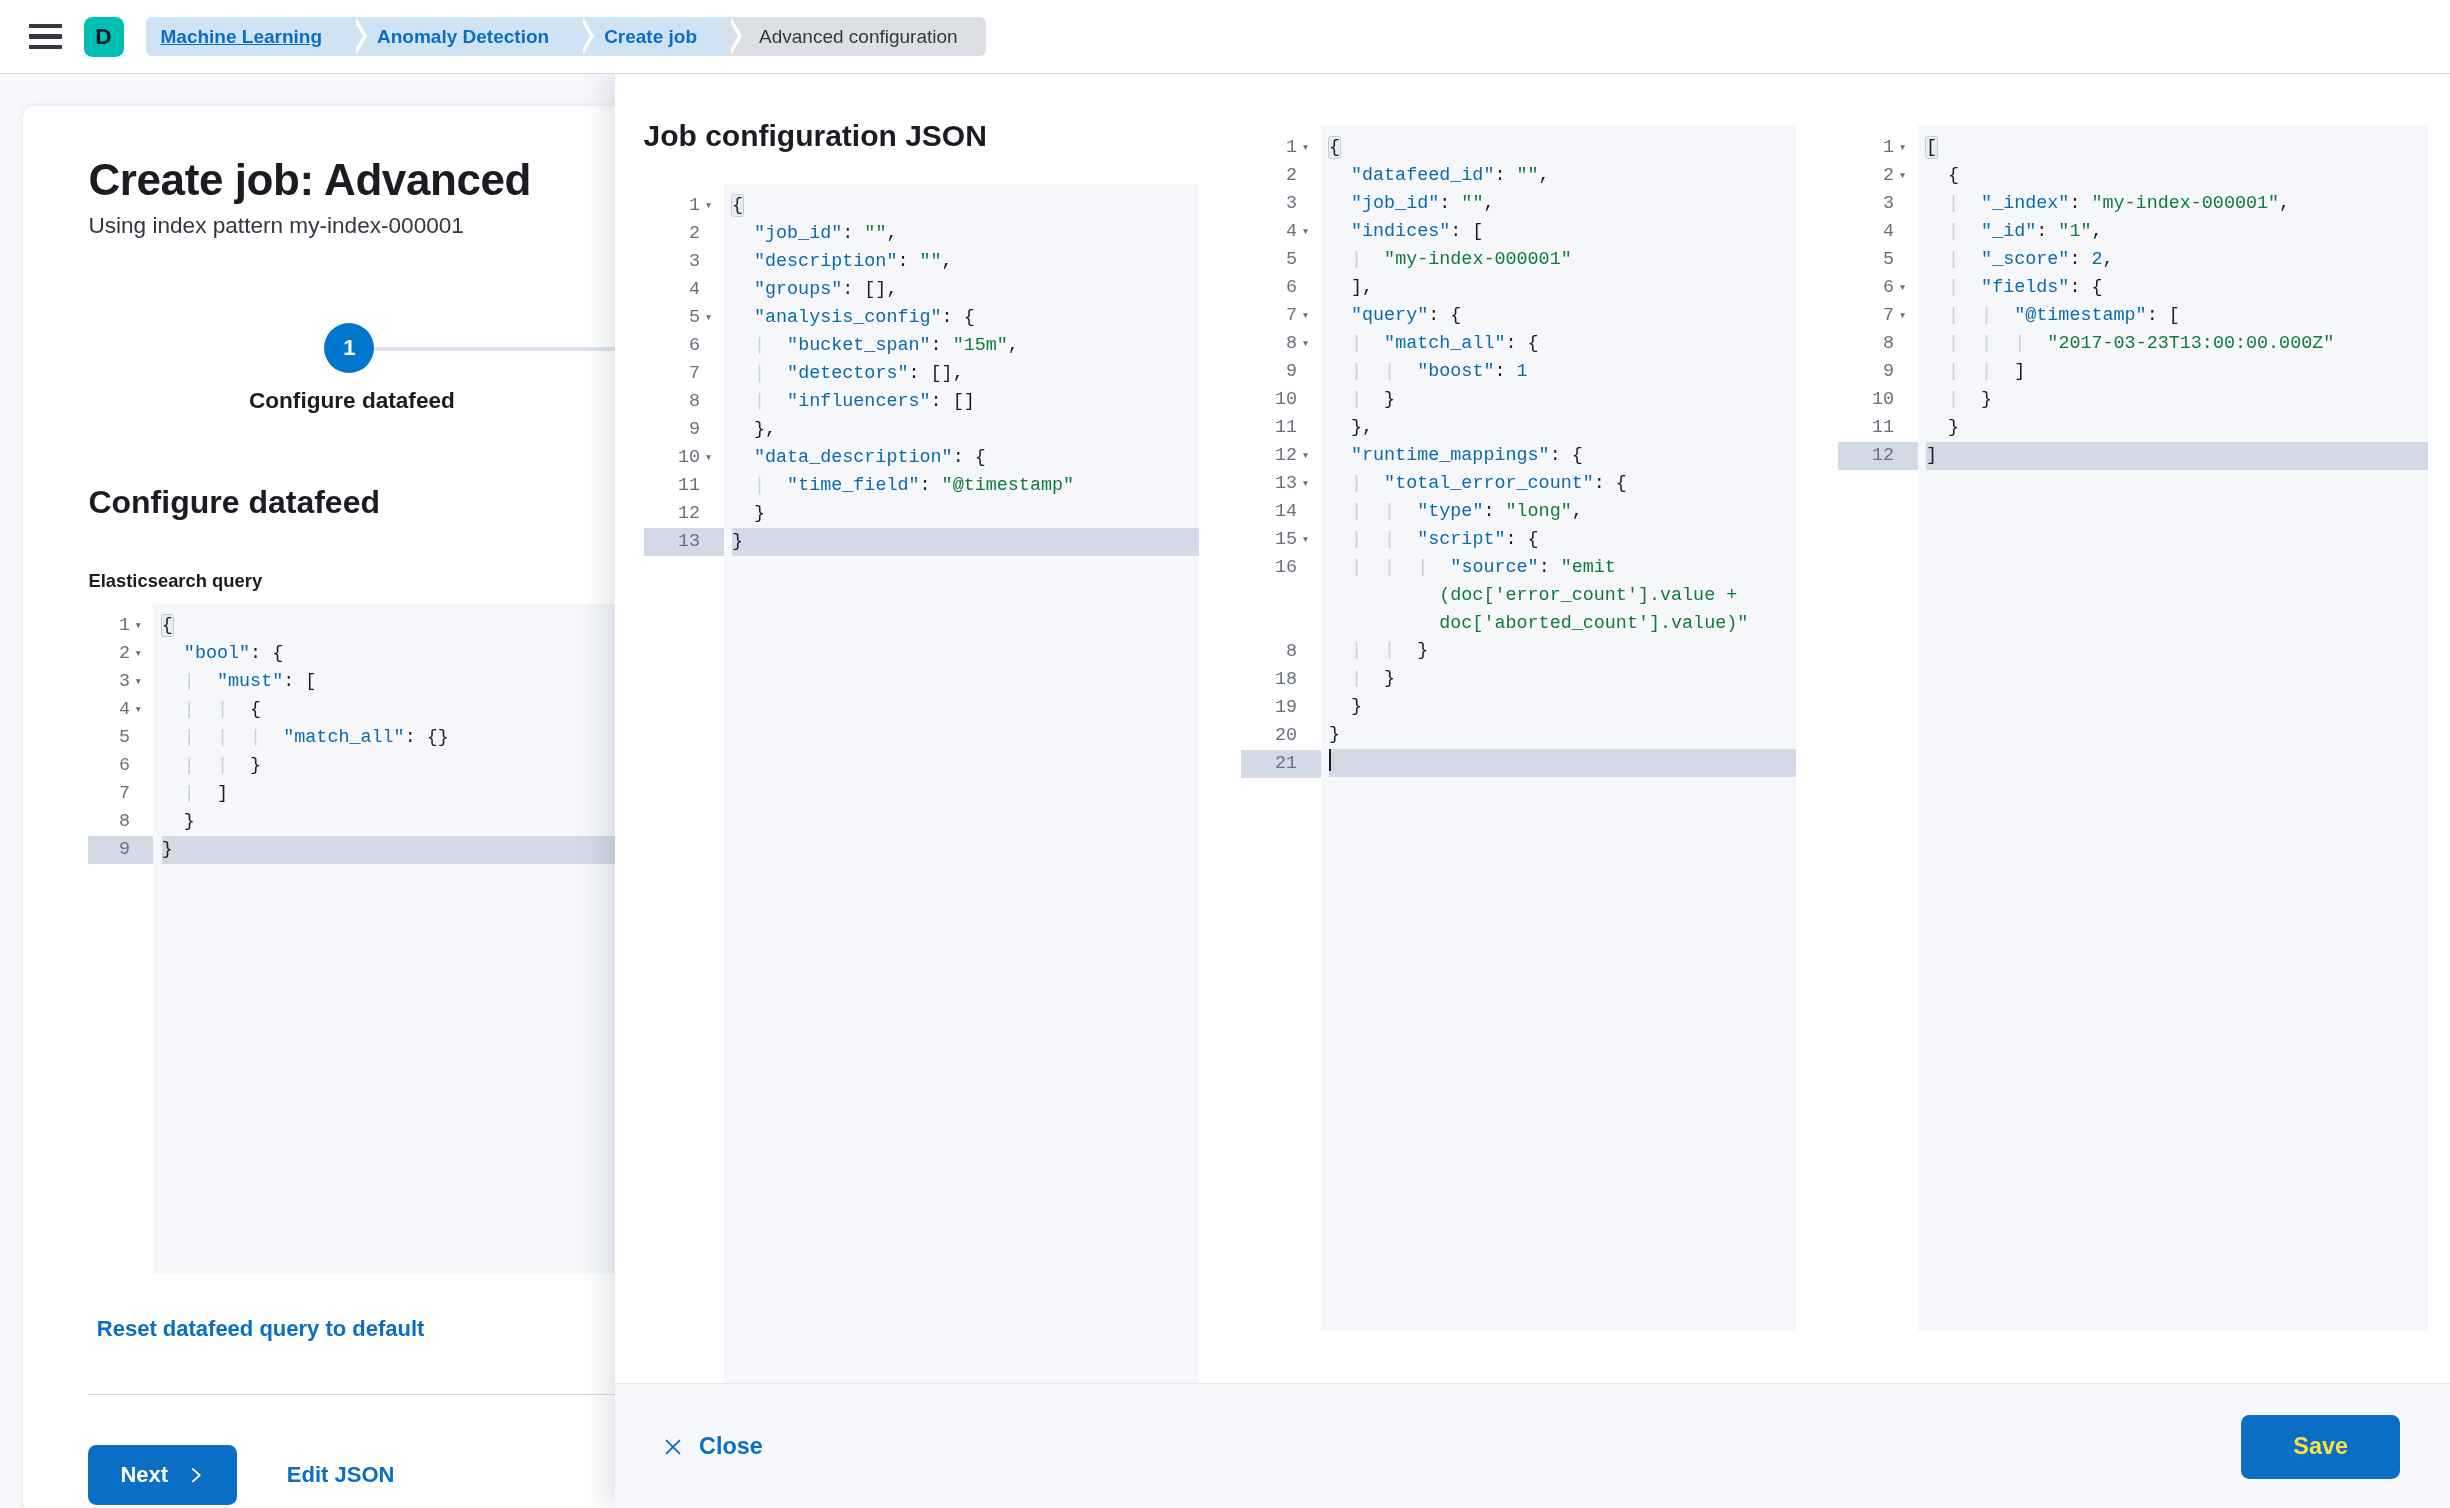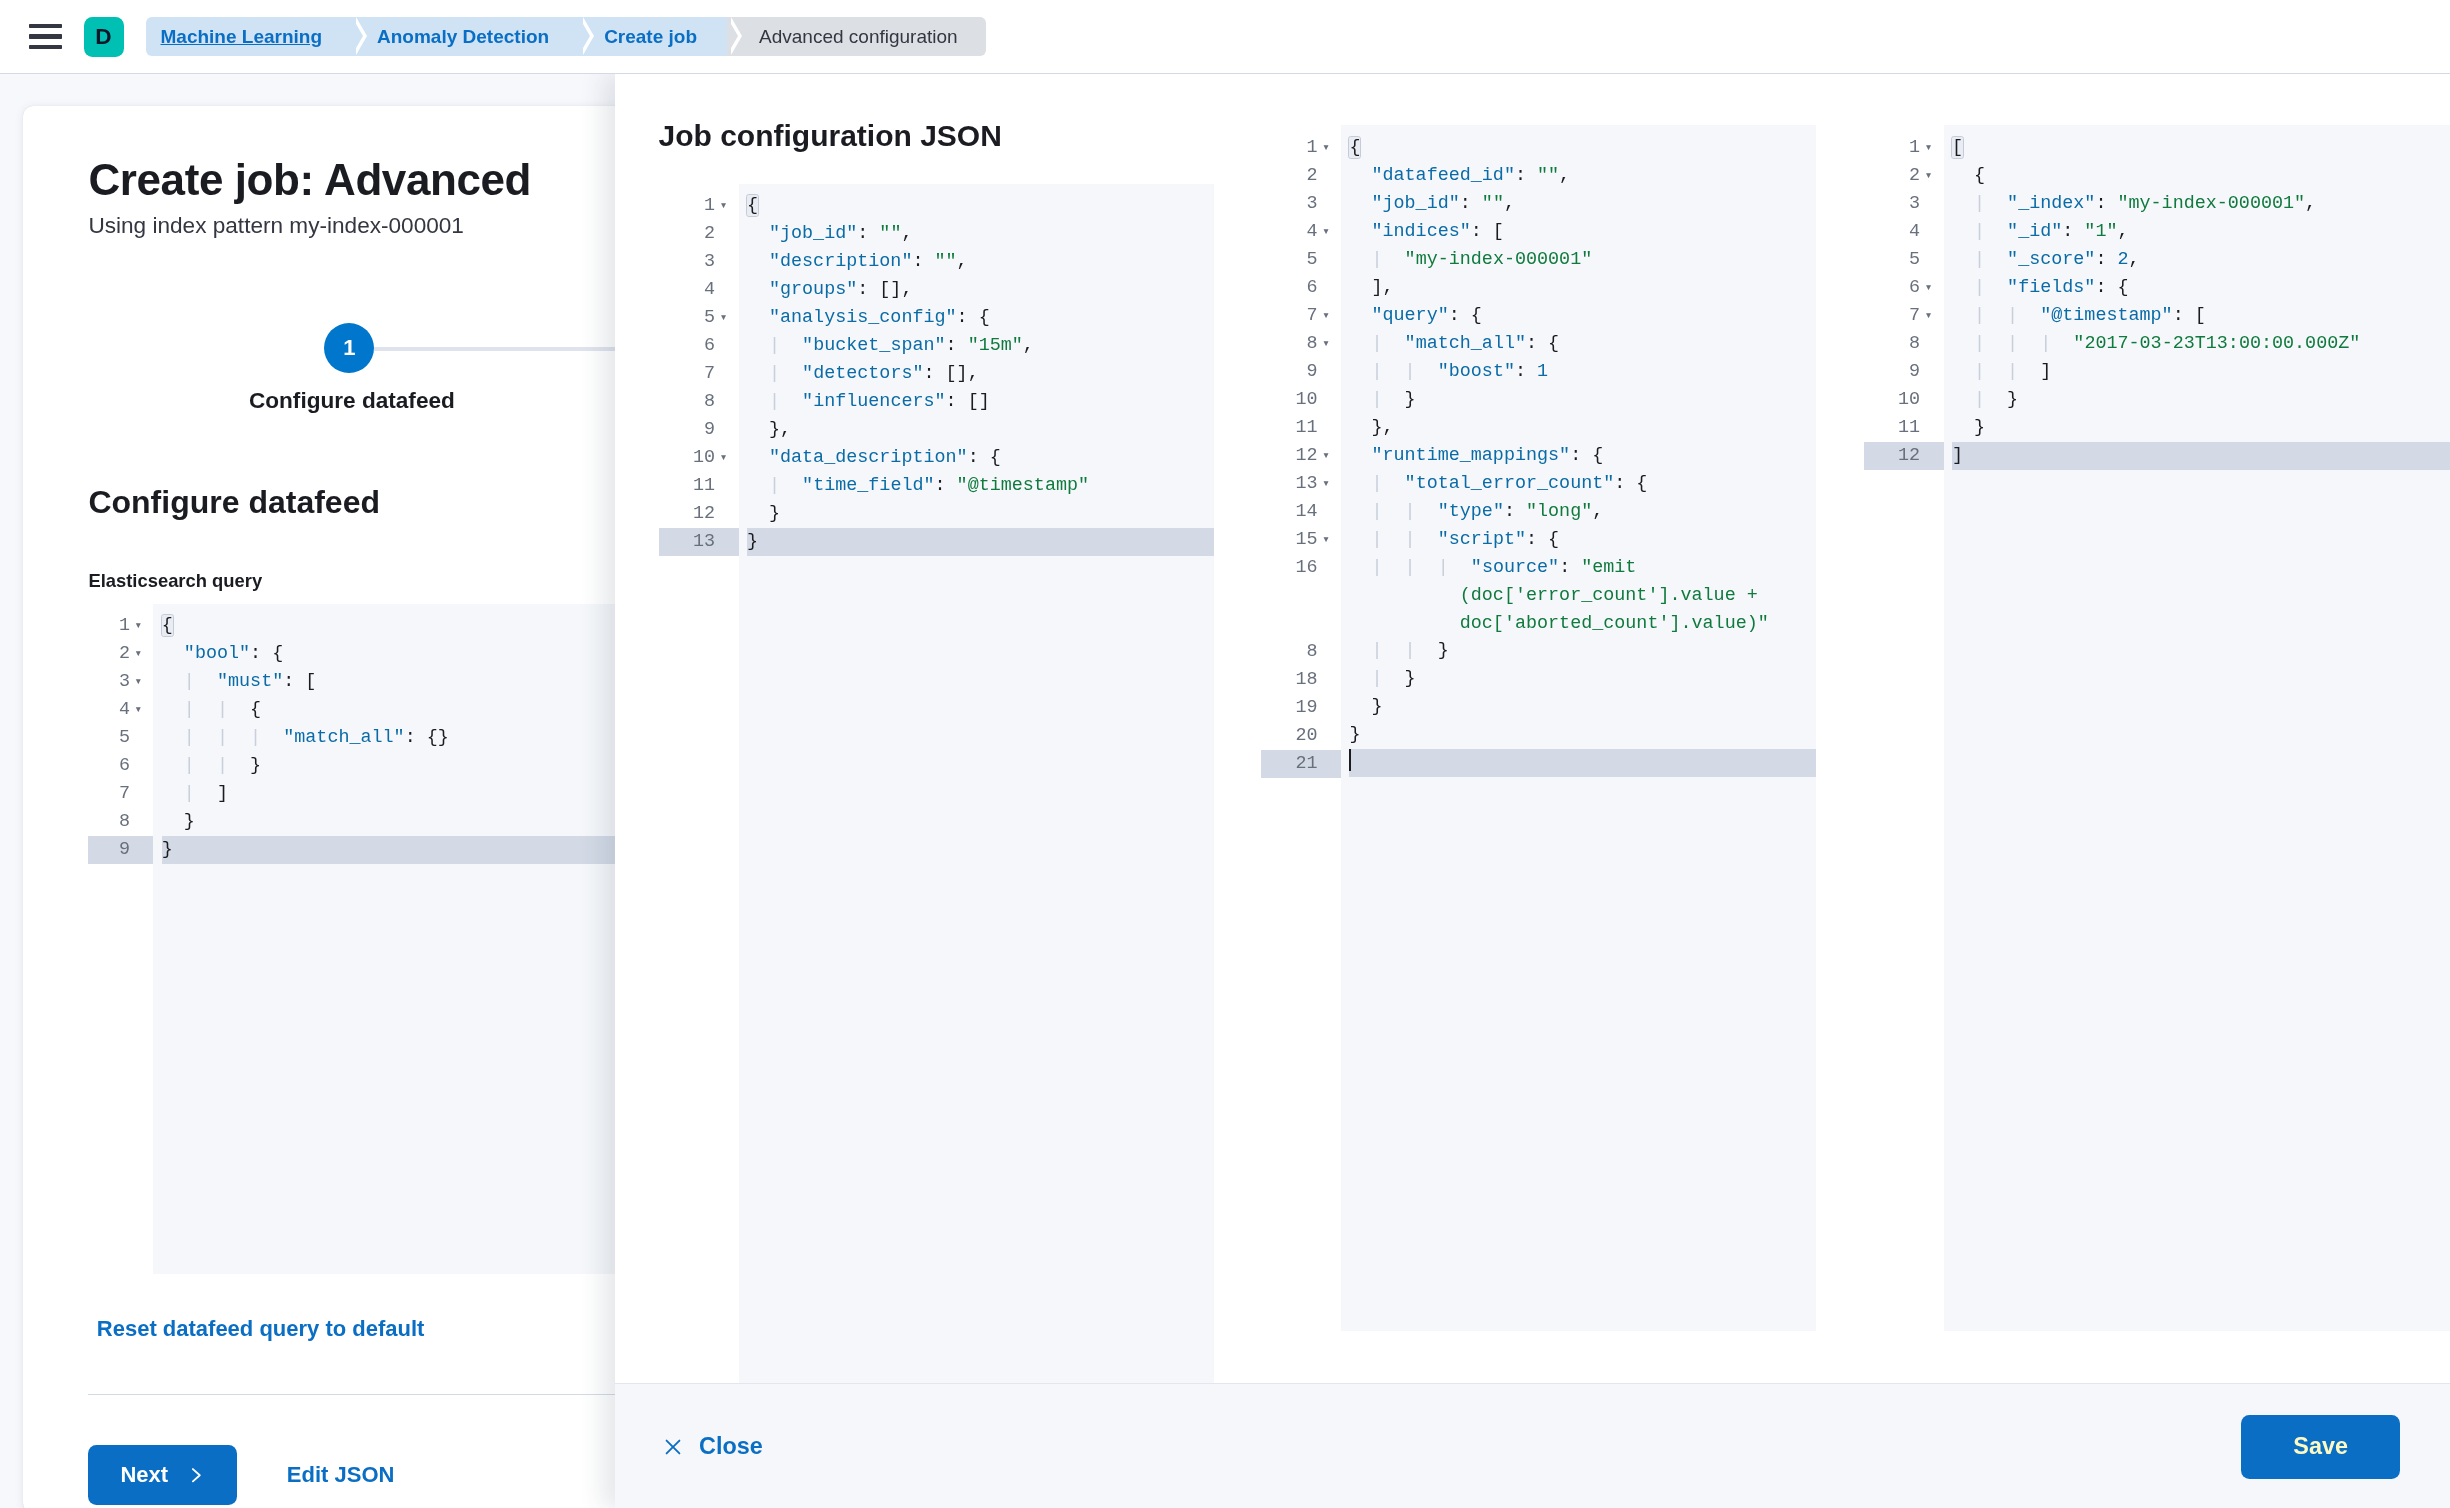--- a/index.html
+++ b/index.html
@@ -176,21 +176,21 @@
   
   .flyout {
     position: absolute; top: 74px; left: 615px;
     width: 1835px; height: 1435px;
     background: #ffffff;
     box-shadow: -11.7px 0 23.4px rgba(45,60,80,0.12);
     z-index: 30;
     display: flex; flex-direction: column;
   }
   .flyout-body { flex: 1 1 auto; display: flex; padding: 33px 0 0 0; overflow: hidden; }
-  .fcol { display: flex; flex-direction: column; padding: 0 0 0 28.5px; margin-left: 15px; }
+  .fcol { display: flex; flex-direction: column; padding: 0 0 0 28.5px; }
   .fcol-head {
     display: flex; align-items: center; justify-content: space-between;
     padding-right: 25px; height: 59px;
   }
   .fcol-title { font-size: 30px; font-weight: 700; color: #1a1c21; white-space: nowrap; }
   .refresh-btn {
     background: #cfe3f5; color: #0a5c9e;
     border: none; border-radius: 8.4px;
     height: 52px; padding: 0 22px;
     display: inline-flex; align-items: center; gap: 11.7px;
@@ -205,21 +205,21 @@
     border-top: 0.8px solid #e3e6ec;
     display: flex; align-items: center; justify-content: space-between;
     padding: 0 50px 0 47px;
   }
   .close-btn {
     display: inline-flex; align-items: center; gap: 15px;
     color: #0a6ec4; font-size: 23.4px; font-weight: 700; cursor: pointer;
     background: none; border: none; font-family: "Liberation Sans", sans-serif;
   }
   .save-btn {
-    background: #0a6ec4; color: #fef9c3; border: none; border-radius: 8.4px;
+    background: #0a6ec4; color: #fde047; border: none; border-radius: 8.4px;
     height: 64px; padding: 0 52px;
     font-size: 23.4px; font-weight: 700;
     font-family: "Liberation Sans", sans-serif;
     cursor: pointer;
   }
   svg { display: block; }
 </style>
 </head>
 <body>
 

